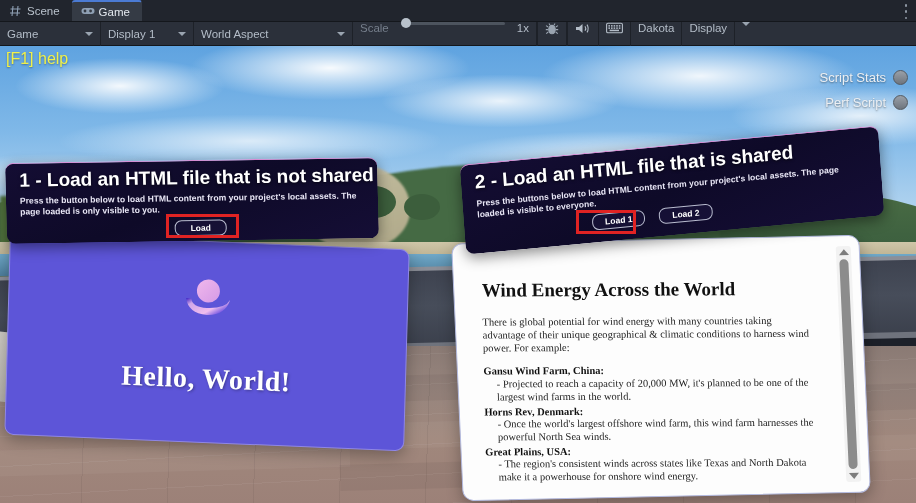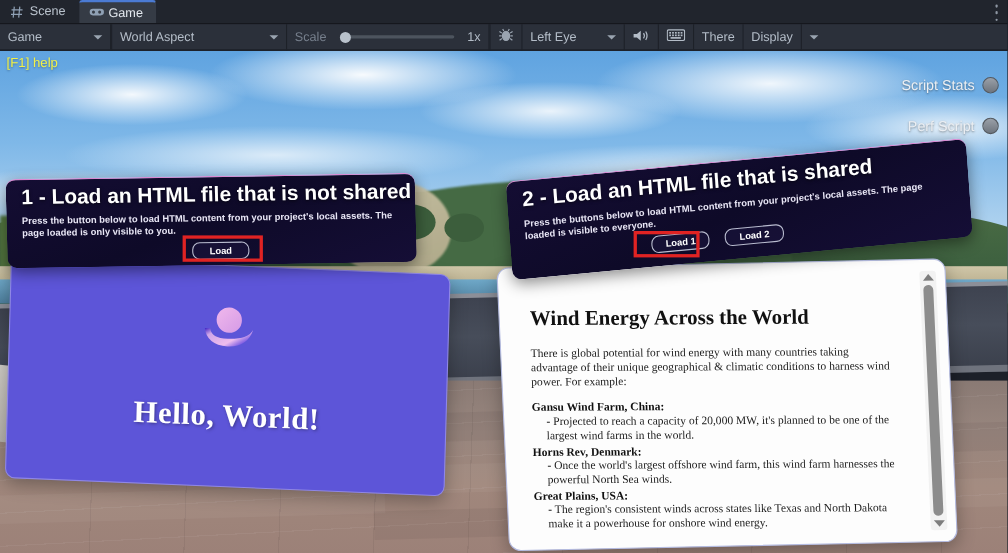--- a/index.html
+++ b/index.html
@@ -30,21 +30,21 @@
   .tab .ti { width: 13px; height: 12px; display: inline-block; position: relative; }
 
   .toolbar {
     position: absolute; left: 0; top: 22px; width: 916px; height: 24px;
     background: #2b303a; display: flex; align-items: center;
     border-bottom: 1px solid #14171c; z-index: 40;
     font-size: 11.5px; color: #b4bdc8;
   }
   .tb-sep { width: 1px; height: 24px; background: #1d2128; }
   .tb-item {
-    height: 24px; display: flex; align-items: center; gap: 6px;
+    height: 24px; display: flex; align-items: flex-start; gap: 6px;
     padding: 0 7px; white-space: nowrap;
   }
   .tb-item.dim { color: #767f8c; }
   .caret {
     width: 0; height: 0; border-left: 4px solid transparent;
     border-right: 4px solid transparent; border-top: 4px solid #9aa4b0;
     display: inline-block;
   }
   .tb-dd { display: flex; align-items: center; justify-content: space-between; }
   .scale-track {
@@ -144,26 +144,26 @@
   .rockpath {
     position: absolute; left: 300px; top: 118px; width: 110px; height: 86px;
     background: linear-gradient(160deg, #cdc6a8, #b4ab8c);
     border-radius: 40% 50% 46% 52%;
     filter: blur(1px); opacity: .95;
   }
 
   
   .f1help {
     position: absolute; left: 6px; top: 4px;
-    font-size: 12px; color: #f1f14a; z-index: 30;
+    font-size: 16px; color: #f1f14a; z-index: 30;
     text-shadow: 0 1px 2px rgba(0,0,0,.35);
   }
   .stats-stack {
     position: absolute; right: 8px; top: 24px; z-index: 30;
-    display: flex; flex-direction: column; gap: 22px; align-items: flex-end;
+    display: flex; flex-direction: column; gap: 10px; align-items: flex-end;
   }
   .stat-row { display: flex; align-items: center; gap: 7px; }
   .stat-label {
     font-size: 13px; color: #eceff3;
     text-shadow: 0 1px 2px rgba(0,0,0,.45);
   }
   .stat-toggle {
     width: 15px; height: 15px; border-radius: 50%;
     background: linear-gradient(#9aa0a8, #6e757e);
     border: 1px solid #54595f;
@@ -305,20 +305,24 @@
       <span>Game</span>
     </div>
   </div>
 
   <div class="toolbar">
     <div class="tb-item tb-dd" style="width:100px">
       <span>Game</span>
       <span class="caret"></span>
     </div>
     <div class="tb-sep"></div>
+    <div class="tb-item tb-dd" style="width:92px">
+      <span>Display 1</span>
+      <span class="caret"></span>
+    </div>
     <div class="tb-sep"></div>
     <div class="tb-item tb-dd" style="width:158px">
       <span>World Aspect</span>
       <span class="caret"></span>
     </div>
     <div class="tb-sep"></div>
     <div class="tb-item dim">
       <span>Scale</span>
       <span class="scale-track">
         <span class="scale-knob"></span>
@@ -332,24 +336,20 @@
         <svg width="14" height="14" viewBox="0 0 14 14">
             <g stroke="#9aa4b0" stroke-width="1.1" fill="none">
           <ellipse cx="7" cy="7.6" rx="3.3" ry="4.2" fill="#9aa4b0"></ellipse>
           <path d="M3.2 5 L1 3.6 M10.8 5 L13 3.6 M3 7.6 L0.8 7.6 M11 7.6 L13.2 7.6 M3.3 10 L1.2 11.6 M10.7 10 L12.8 11.6"></path>
           <path d="M5 3.2 L4 1.4 M9 3.2 L10 1.4"></path>
             </g>
           </svg>
       </span>
     </div>
     <div class="tb-sep"></div>
-    <div class="tb-item tb-dd" style="width:92px">
-      <span>Left Eye</span>
-      <span class="caret"></span>
-    </div>
     <div class="tb-sep"></div>
     <div class="tb-item">
       <span>
         <svg width="16" height="13" viewBox="0 0 16 13">
           <path d="M1 5 H4 L7.5 2 V11 L4 8 H1 Z" fill="#b4bdc8"></path>
           <path d="M10 4.2 Q11.6 6.5 10 8.8 M12 2.6 Q14.4 6.5 12 10.4" stroke="#b4bdc8" stroke-width="1.1" fill="none"></path>
         </svg>
       </span>
     </div>
     <div class="tb-sep"></div>
@@ -368,21 +368,21 @@
             <rect x="7.6" y="5.4" width="1.6" height="1.5"></rect>
               <rect x="10.2" y="5.4" width="1.6" height="1.5"></rect>
             <rect x="12.8" y="5.4" width="1.6" height="1.5"></rect>
             <rect x="3.6" y="7.7" width="9.4" height="1.5"></rect>
           </g>
         </svg>
       </span>
     </div>
     <div class="tb-sep"></div>
     <div class="tb-item">
-      <span>There</span>
+      <span>Dakota</span>
     </div>
     <div class="tb-sep"></div>
     <div class="tb-item">
       <span>Display</span>
     </div>
     <div class="tb-sep"></div>
     <div class="tb-item">
       <span class="caret"></span>
     </div>
   </div>

